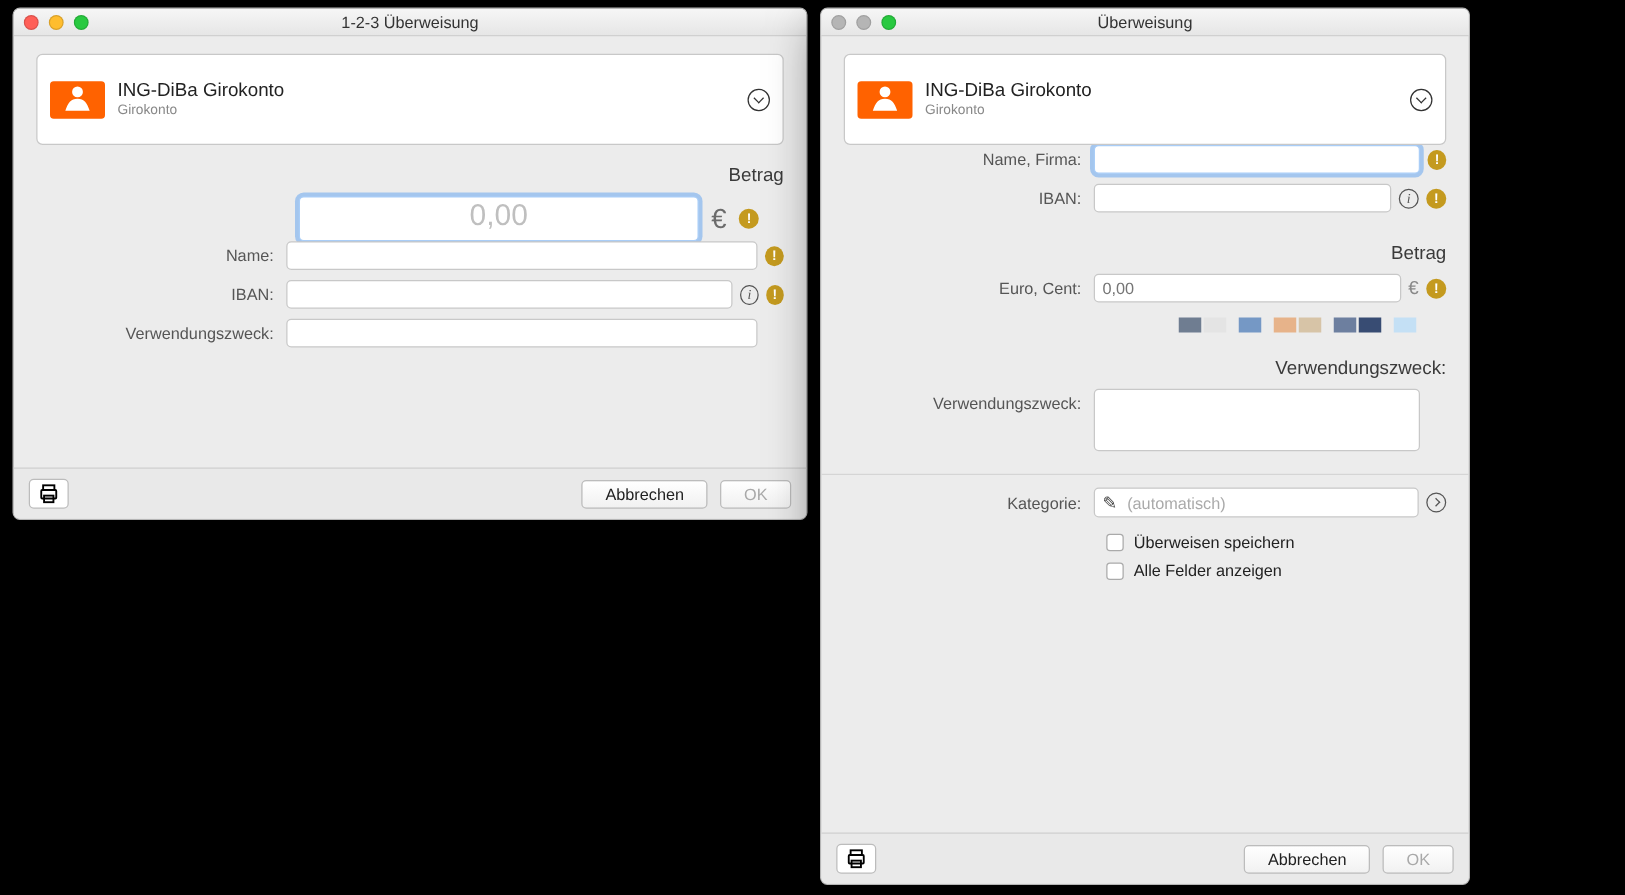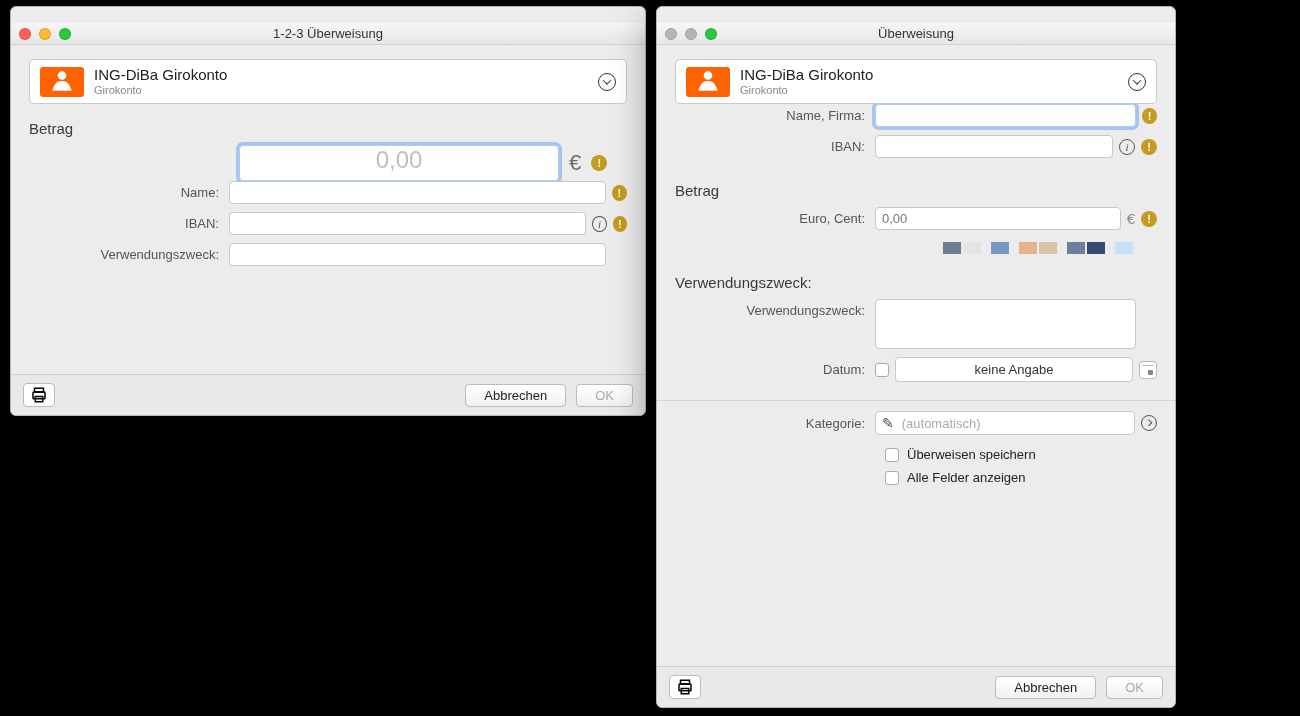--- a/index.html
+++ b/index.html
@@ -44,21 +44,20 @@
   .w-left{left:10px;top:6px;width:636px;height:410px;}
   .w-right{left:656px;top:6px;width:520px;height:702px;}
   
   .titlebar{
     height:22px;
     background:linear-gradient(#f6f6f6,#e6e6e6);
     border-bottom:1px solid #d0d0d0;
     display:flex;
     align-items:center;
     position:relative;
-    margin-top:16px;
   }
   .traffic{display:flex;gap:8px;padding-left:8px;}
   .traffic span{
     width:12px;height:12px;border-radius:50%;display:inline-block;
     border:0.5px solid rgba(0,0,0,0.15);
   }
   .tl-close{background:#ff5f57;}
   .tl-min{background:#ffbd2e;}
   .tl-max{background:#28c940;}
   .w-right .tl-close{background:#b5b5b5;border:1px solid #a0a0a0;}
@@ -71,21 +70,21 @@
     flex:1;
     padding:14px 18px 10px 18px;
     overflow:hidden;
     display:flex;
     flex-direction:column;
     gap:0;
   }
   
   .account{
     background:#fff;border:1px solid var(--input-border);border-radius:5px;
-    padding:6px 10px;display:flex;align-items:center;gap:10px;position:relative;
+    padding:20px 10px;display:flex;align-items:center;gap:10px;position:relative;
   }
   .acct-icon{
     width:44px;height:30px;background:var(--orange);border-radius:3px;
     display:flex;align-items:center;justify-content:center;
   }
   .acct-icon svg{width:26px;height:26px;fill:#fff;}
   .acct-text{display:flex;flex-direction:column;line-height:1.2;}
   .acct-name{font-size:15px;color:#222;}
   .acct-sub{font-size:11px;color:var(--muted);}
   .acct-chevron{
@@ -93,20 +92,21 @@
     width:18px;height:18px;border:1.5px solid #333;border-radius:50%;
     display:flex;align-items:center;justify-content:center;
   }
   .acct-chevron::after{
     content:"";width:5px;height:5px;border-right:1.5px solid #333;border-bottom:1.5px solid #333;
     transform:rotate(45deg) translate(-1px,-1px);
   }
   h4.section{
     font-size:15px;font-weight:500;color:var(--heading);
     margin:16px 0 8px 0;
+    text-align:right;
   }
   .row{
     display:flex;align-items:center;margin-bottom:8px;
   }
   .row label{
     width:200px;text-align:right;padding-right:10px;color:#555;font-size:13px;
   }
   .row .field{flex:1;display:flex;align-items:center;gap:6px;}
   input[type=text], textarea{
     width:100%;background:var(--input-bg);border:1px solid var(--input-border);
@@ -328,28 +328,20 @@
 
     <h4 class="section">Verwendungszweck:</h4>
     <div class="row" style="align-items:flex-start">
       <label style="padding-top:4px">Verwendungszweck:</label>
       <div class="field">
         <textarea style=""></textarea>
         <span style="width:16px"></span>
       </div>
     </div>
 
-    <div class="row">
-      <label>Datum:</label>
-      <div class="field">
-        <span class="chk"></span>
-        <div class="date-box">keine Angabe</div>
-        <span class="cal-icon"></span>
-      </div>
-    </div>
 
     <div class="divider"></div>
 
     <div class="row">
       <label>Kategorie:</label>
       <div class="field">
         <div class="cat-field">
           <span class="cat-wand">✎</span>
           <span class="cat-placeholder">(automatisch)</span>
         </div>

